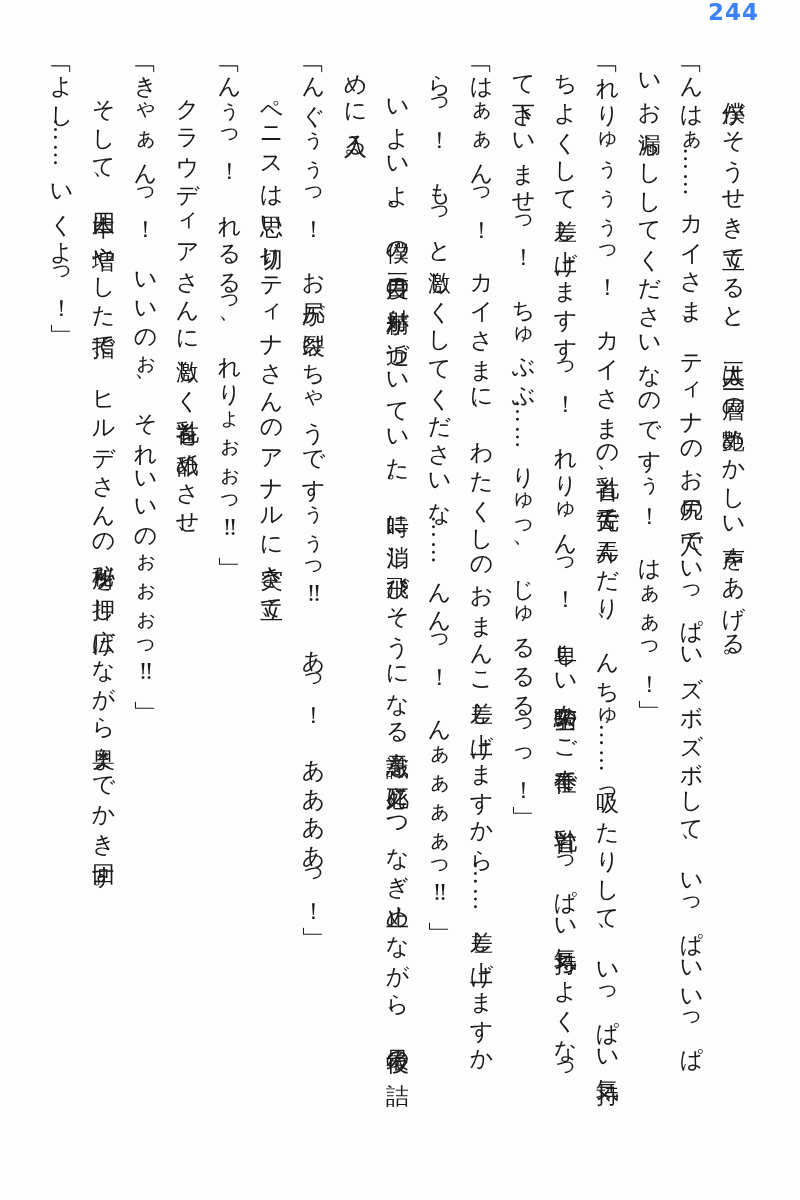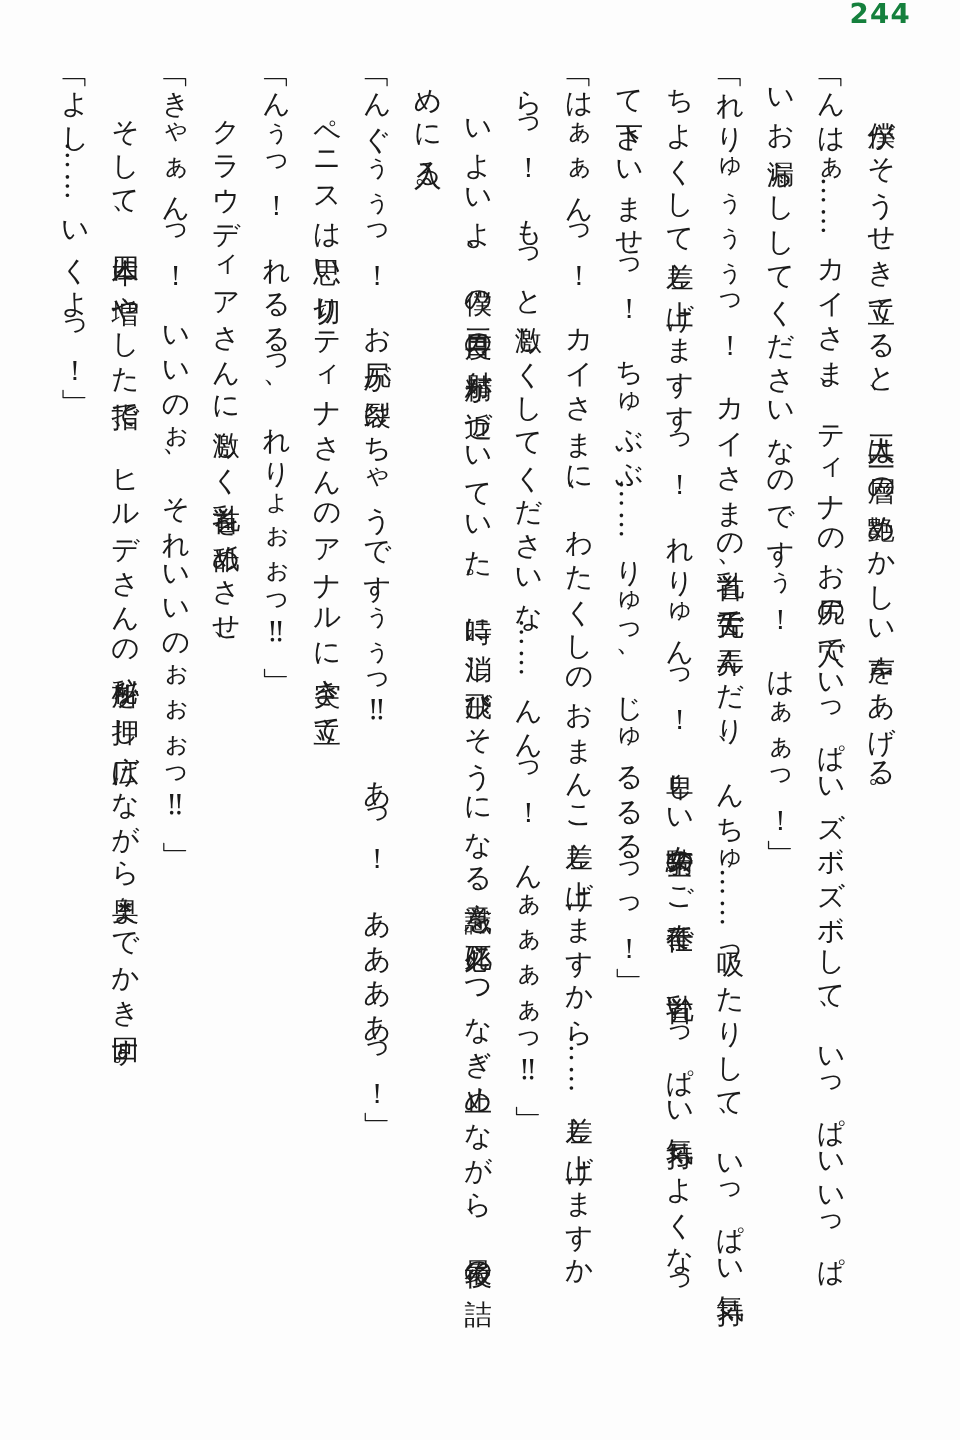--- a/index.html
+++ b/index.html
@@ -19,21 +19,21 @@
     background: #fdfdfd;
   }
   .page-number {
     position: absolute;
     top: 1px;
     left: 708px;
     font-family: "DejaVu Sans", "Liberation Sans", sans-serif;
     font-size: 23px;
     font-weight: 600;
     letter-spacing: 1px;
-    color: #15803d;
+    color: #3b82f6;
     line-height: 1;
   }
   .text-block {
     position: absolute;
     top: 58px;
     right: 45px;
     height: 1028px;
     writing-mode: vertical-rl;
     text-orientation: mixed;
     font-family: "DejaVu Serif", "Liberation Serif", serif;

